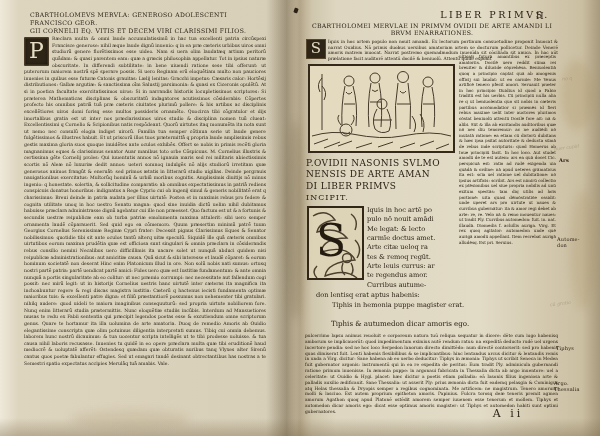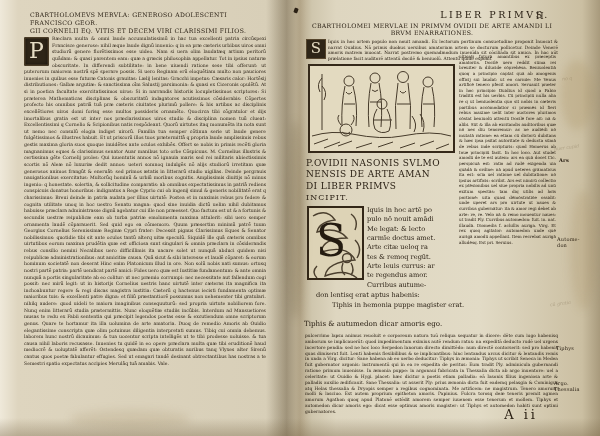--- a/index.html
+++ b/index.html
@@ -25,24 +25,24 @@
   .rp-title{position:absolute;left:300px;top:9px;width:240px;text-align:center;font-size:9.5px;letter-spacing:2.5px;}
   .rp-head{position:absolute;left:304px;top:22px;width:256px;text-align:center;font-size:6.2px;line-height:7.4px;letter-spacing:.3px;}
   .rp-arg{position:absolute;left:306px;top:39px;width:252px;font-size:4.35px;line-height:5.6px;text-align:justify;}
   .arg-cap{float:left;width:20px;height:20px;margin:0 2px 1px 0;background:#2e2517;color:#e6ddc4;font-size:15px;line-height:19px;text-align:center;box-shadow:inset 0 0 0 1px #55452c;}
   .woodcut{position:absolute;left:308px;top:64px;width:147px;height:89px;}
   .incipit{position:absolute;left:306px;top:158px;width:152px;text-align:left;font-size:9px;line-height:11.4px;letter-spacing:.4px;}
   .incipit .last{font-size:8px;letter-spacing:1px;}
   .verse{position:absolute;left:368px;top:206px;width:96px;font-size:6.6px;line-height:9.35px;white-space:nowrap;}
   .versewide{position:absolute;left:316px;top:291px;font-size:6.6px;line-height:9.5px;white-space:nowrap;}
   .invoc{position:absolute;left:304px;top:309px;font-size:7.1px;line-height:9.8px;white-space:nowrap;}
-  .invoc .i2{margin-left:0;}
+  .invoc .i2{margin-left:27px;}
   .rcol{position:absolute;left:459px;top:54px;width:97px;font-size:4.15px;line-height:5.62px;text-align:justify;word-spacing:-0.2px;}
   .bcom{position:absolute;left:305px;top:333px;width:253px;font-size:4.4px;line-height:5.85px;text-align:justify;}
-  .sig{position:absolute;left:478px;top:407px;width:60px;text-align:right;font-size:13px;letter-spacing:3px;}
+  .sig{position:absolute;left:478px;top:407px;width:60px;text-align:center;font-size:11px;letter-spacing:3px;}
   .mnote{position:absolute;font-size:5px;line-height:5.6px;letter-spacing:.2px;}
   .hand{position:absolute;font-size:4.6px;color:#7a6a4e;opacity:.38;font-style:italic;transform:rotate(-7deg);}
   .topmark{position:absolute;left:294px;top:8px;width:4px;height:5px;background:#2b2115;border-radius:1px;transform:rotate(20deg);}
   svg{display:block;}
 </style>
 </head>
 <body>
 
 <div class="scan">
 

